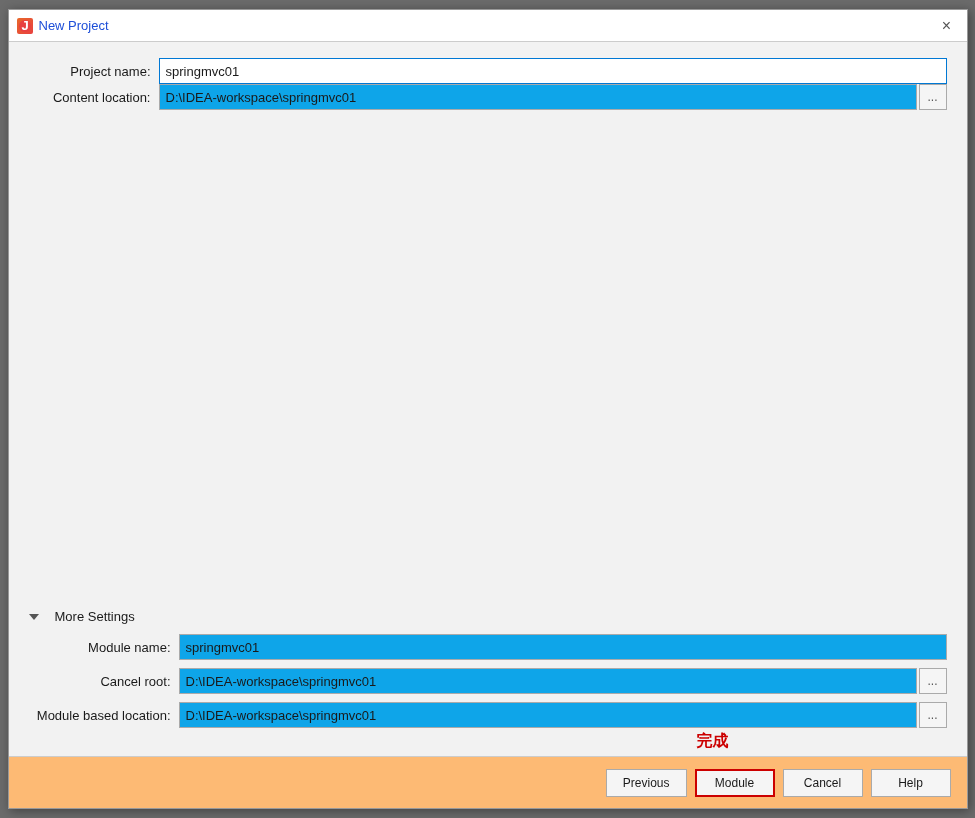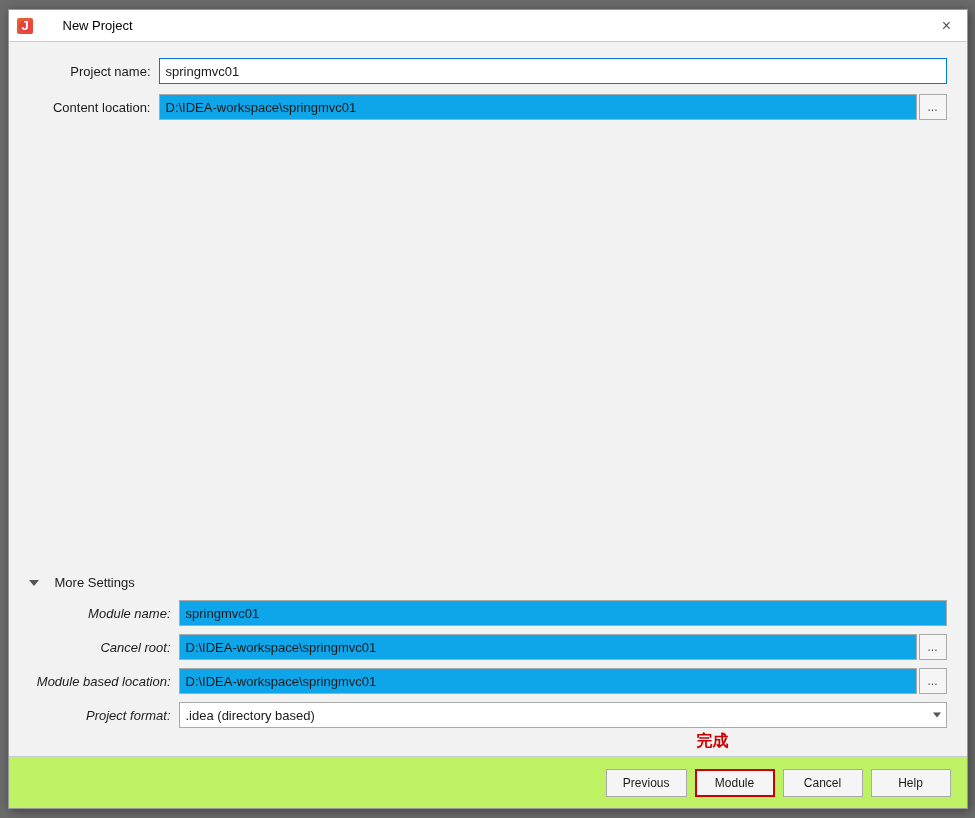--- a/index.html
+++ b/index.html
@@ -54,22 +54,21 @@
       display: flex;
       align-items: center;
       justify-content: center;
       font-size: 10px;
       color: white;
       font-weight: bold;
     }
 
     .title-text {
       font-size: 13px;
-      color: #000000;
-      margin-left: 24px;
+      color: #1d4ed8;
     }
 
     .close-btn {
       width: 24px;
       height: 24px;
       display: flex;
       align-items: center;
       justify-content: center;
       cursor: pointer;
       color: #555;
@@ -81,21 +80,20 @@
       flex: 1;
       padding: 16px 20px;
       display: flex;
       flex-direction: column;
       overflow: hidden;
     }
 
     .form-row {
       display: flex;
       align-items: center;
-      margin-bottom: 10px;
     }
 
     .form-label {
       width: 130px;
       text-align: right;
       padding-right: 8px;
       color: #1a1a1a;
       flex-shrink: 0;
     }
 
@@ -170,21 +168,20 @@
       align-items: center;
       margin-bottom: 8px;
     }
 
     .more-label {
       width: 150px;
       text-align: right;
       padding-right: 8px;
       color: #1a1a1a;
       flex-shrink: 0;
-      font-style: italic;
     }
 
     .select-wrapper {
       flex: 1;
       position: relative;
       display: flex;
       align-items: center;
     }
 
     .form-select {
@@ -210,21 +207,21 @@
       width: 0;
       height: 0;
       border-left: 4px solid transparent;
       border-right: 4px solid transparent;
       border-top: 5px solid #555;
       pointer-events: none;
     }
 
     .button-bar {
       height: 52px;
-      background: #bef264;
+      background: #fdba74;
       border-top: 1px solid #ccc;
       display: flex;
       align-items: center;
       justify-content: flex-end;
       padding: 0 16px;
       gap: 8px;
       flex-shrink: 0;
       position: relative;
     }
 
@@ -307,29 +304,20 @@
           <input class="form-input-location" type="text" value="D:\IDEA-workspace\springmvc01" style="">
           <button class="browse-btn">...</button>
         </div>
 
         <div class="more-settings-row">
           <label class="more-label">Module based location:</label>
           <input class="form-input-location" type="text" value="D:\IDEA-workspace\springmvc01" style="">
           <button class="browse-btn">...</button>
         </div>
 
-        <div class="more-settings-row">
-          <label class="more-label">Project format:</label>
-          <div class="select-wrapper">
-            <select class="form-select">
-              <option>.idea (directory based)</option>
-            </select>
-            <div class="select-arrow"></div>
-          </div>
-        </div>
 
       </div>
     </div>
   </div>
 
   <div class="button-bar">
     <span class="finish-annotation">完成</span>
     <button class="btn">Previous</button>
     <button class="btn btn-finish">Module</button>
     <button class="btn">Cancel</button>

